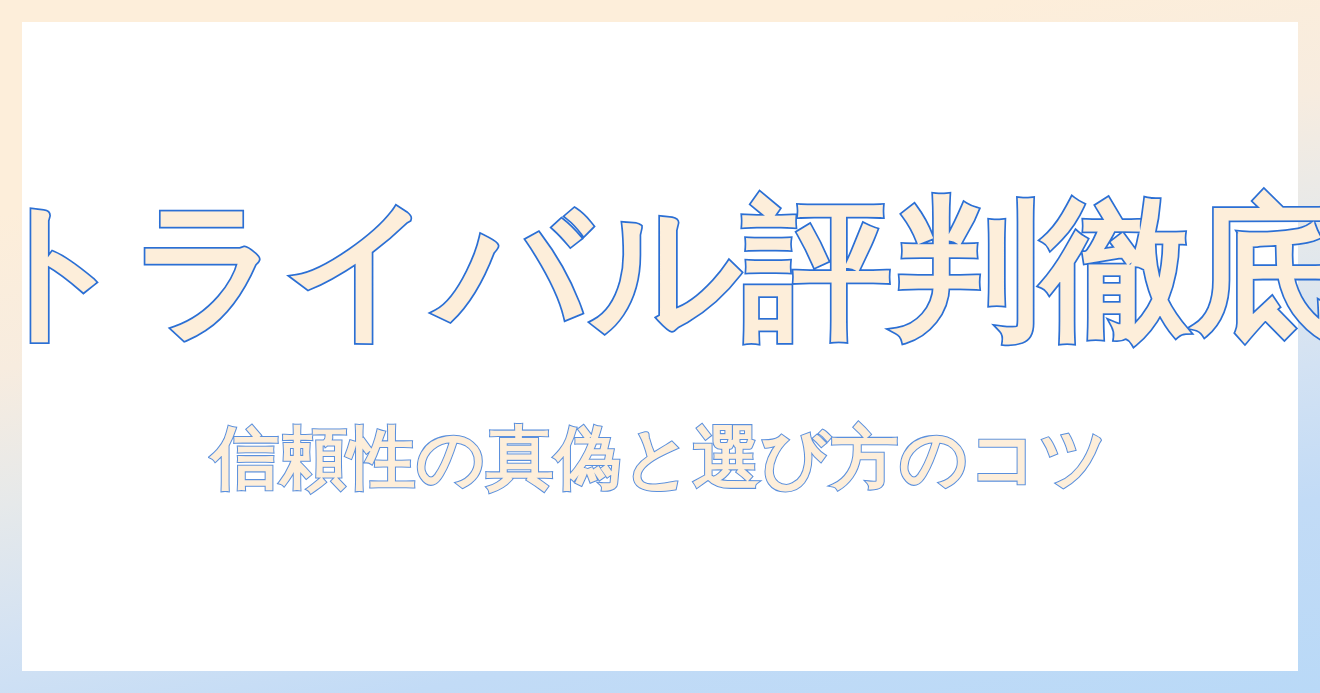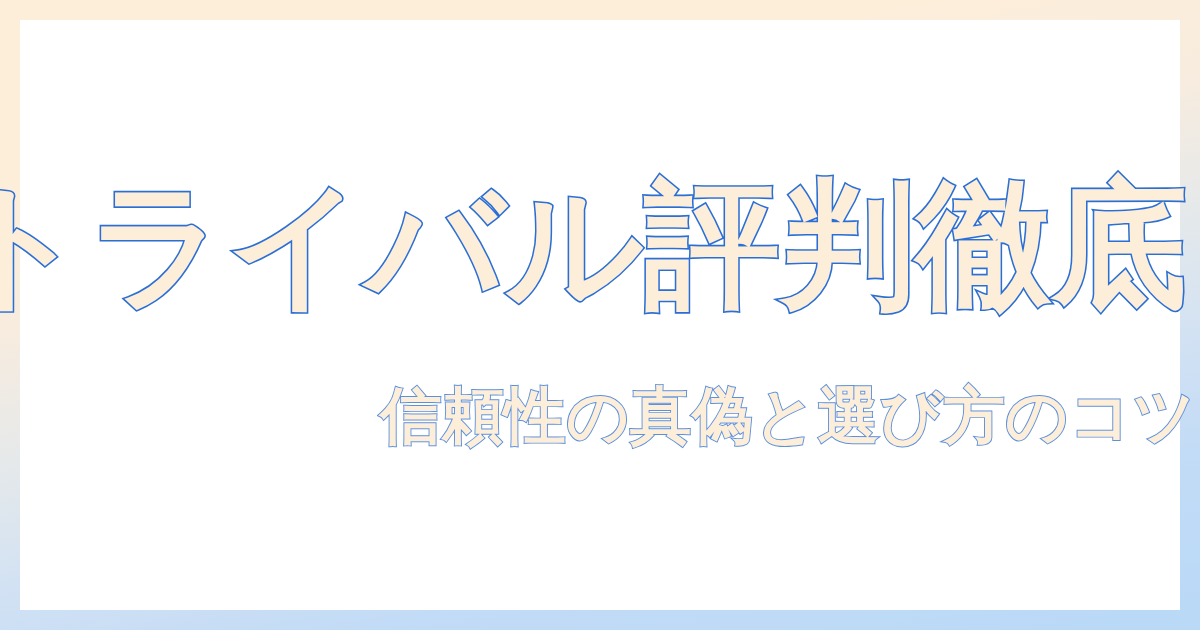--- a/index.html
+++ b/index.html
@@ -43,24 +43,23 @@
     display: flex;
     flex-direction: column;
     align-items: center;
     justify-content: center;
   }
 
   #text-stack {
     width: 100%;
     display: flex;
     flex-direction: column;
-    align-items: flex-end;
+    align-items: center;
     justify-content: center;
     margin-top: -8px;
-    padding-left: 40px;
   }
 
   .title-line {
     font-size: 138px;
     line-height: 1.06;
     letter-spacing: 0.004em;
     font-weight: 700;
     white-space: nowrap;
     color: #fdeeda;
     -webkit-text-stroke: 3.2px #2b6fd4;

